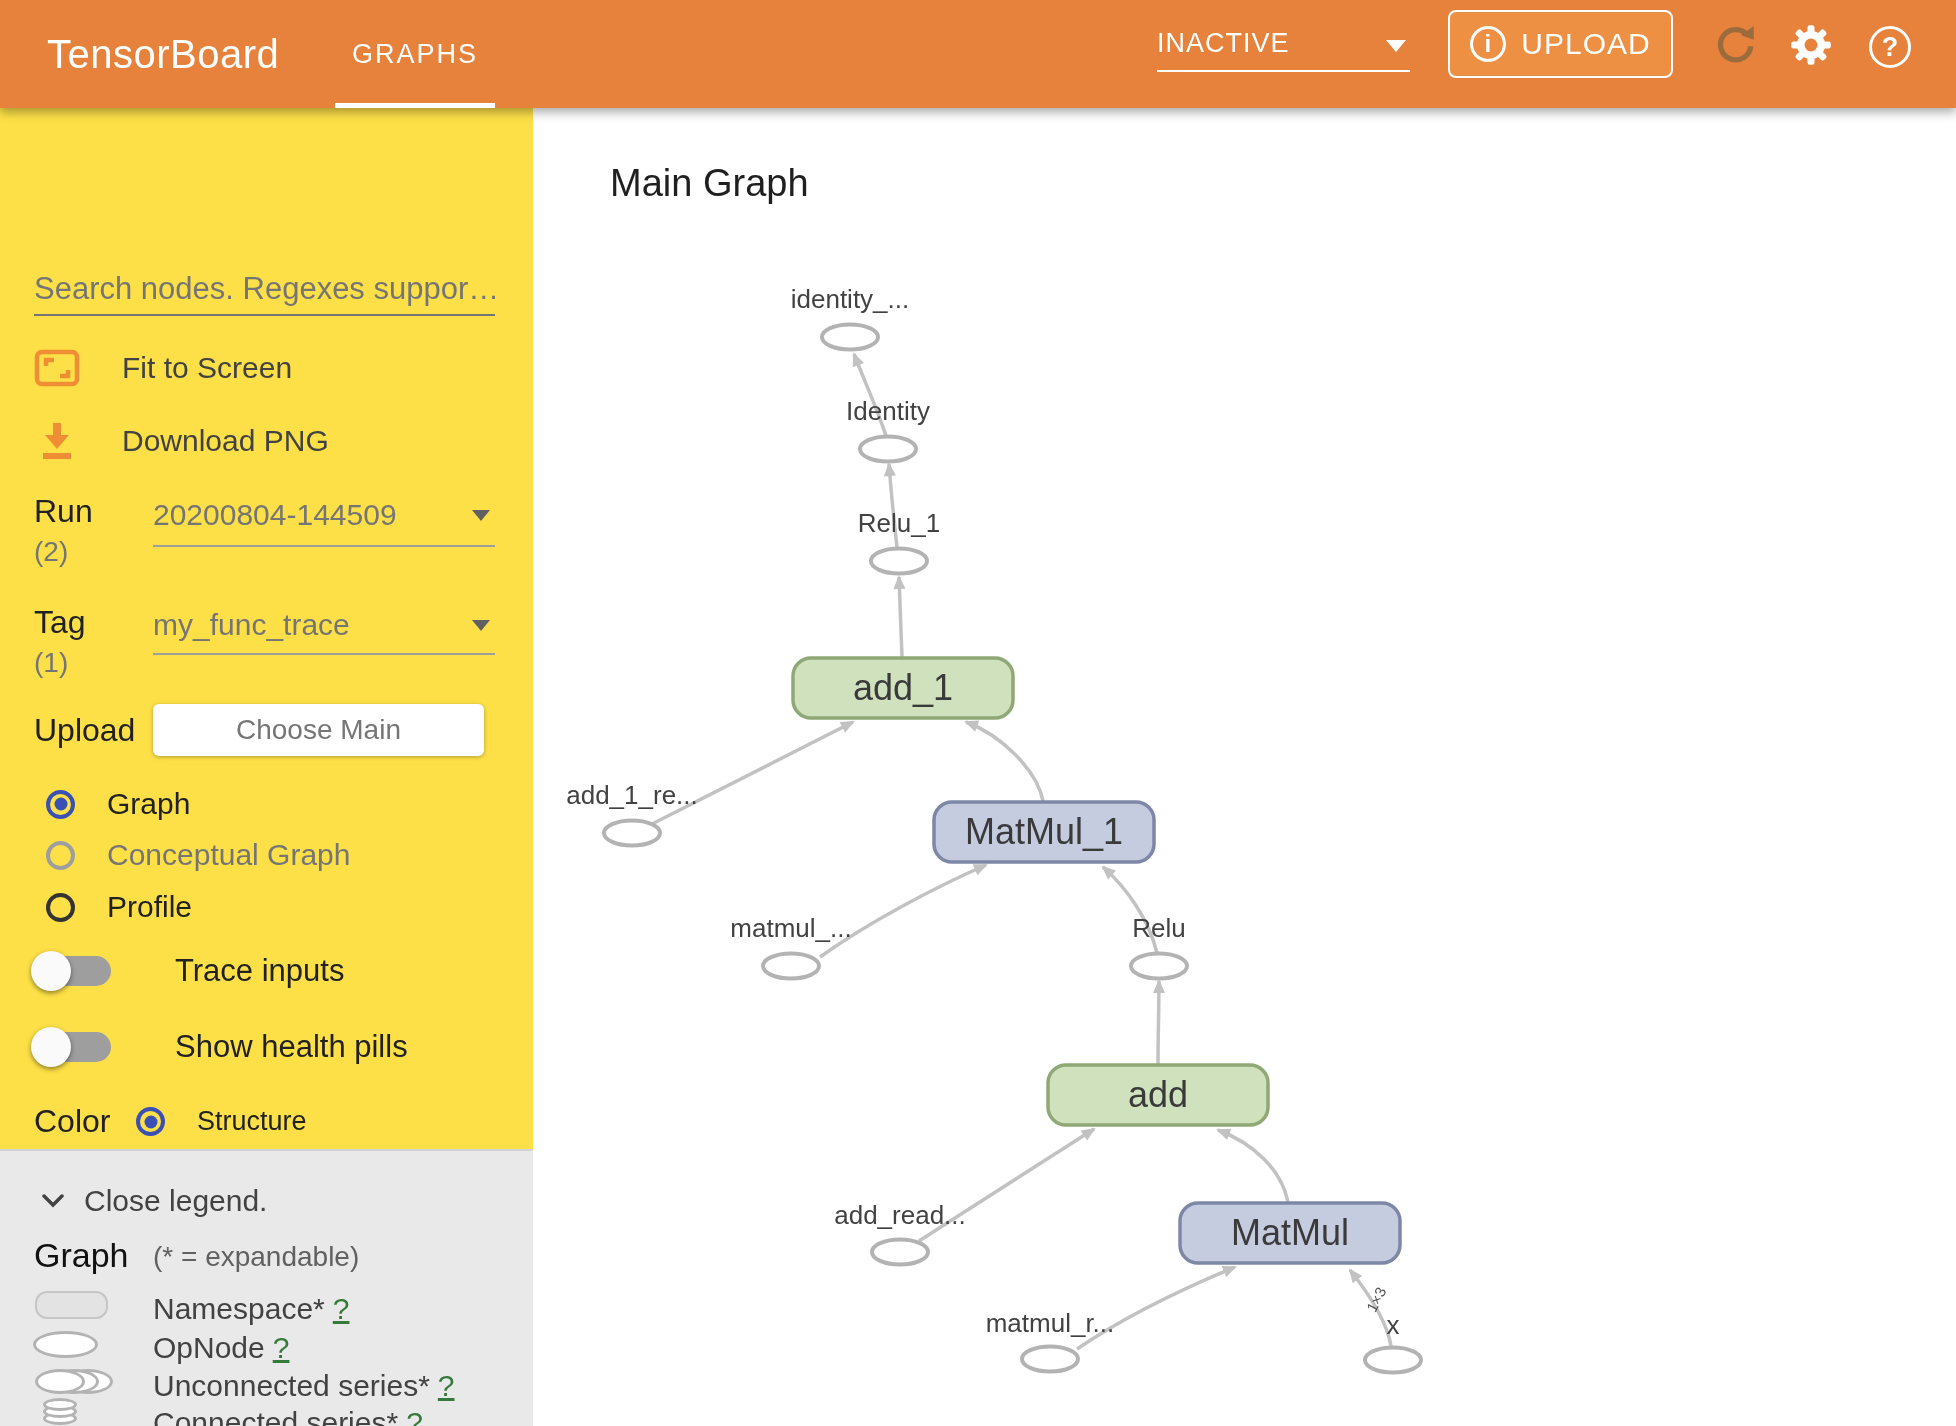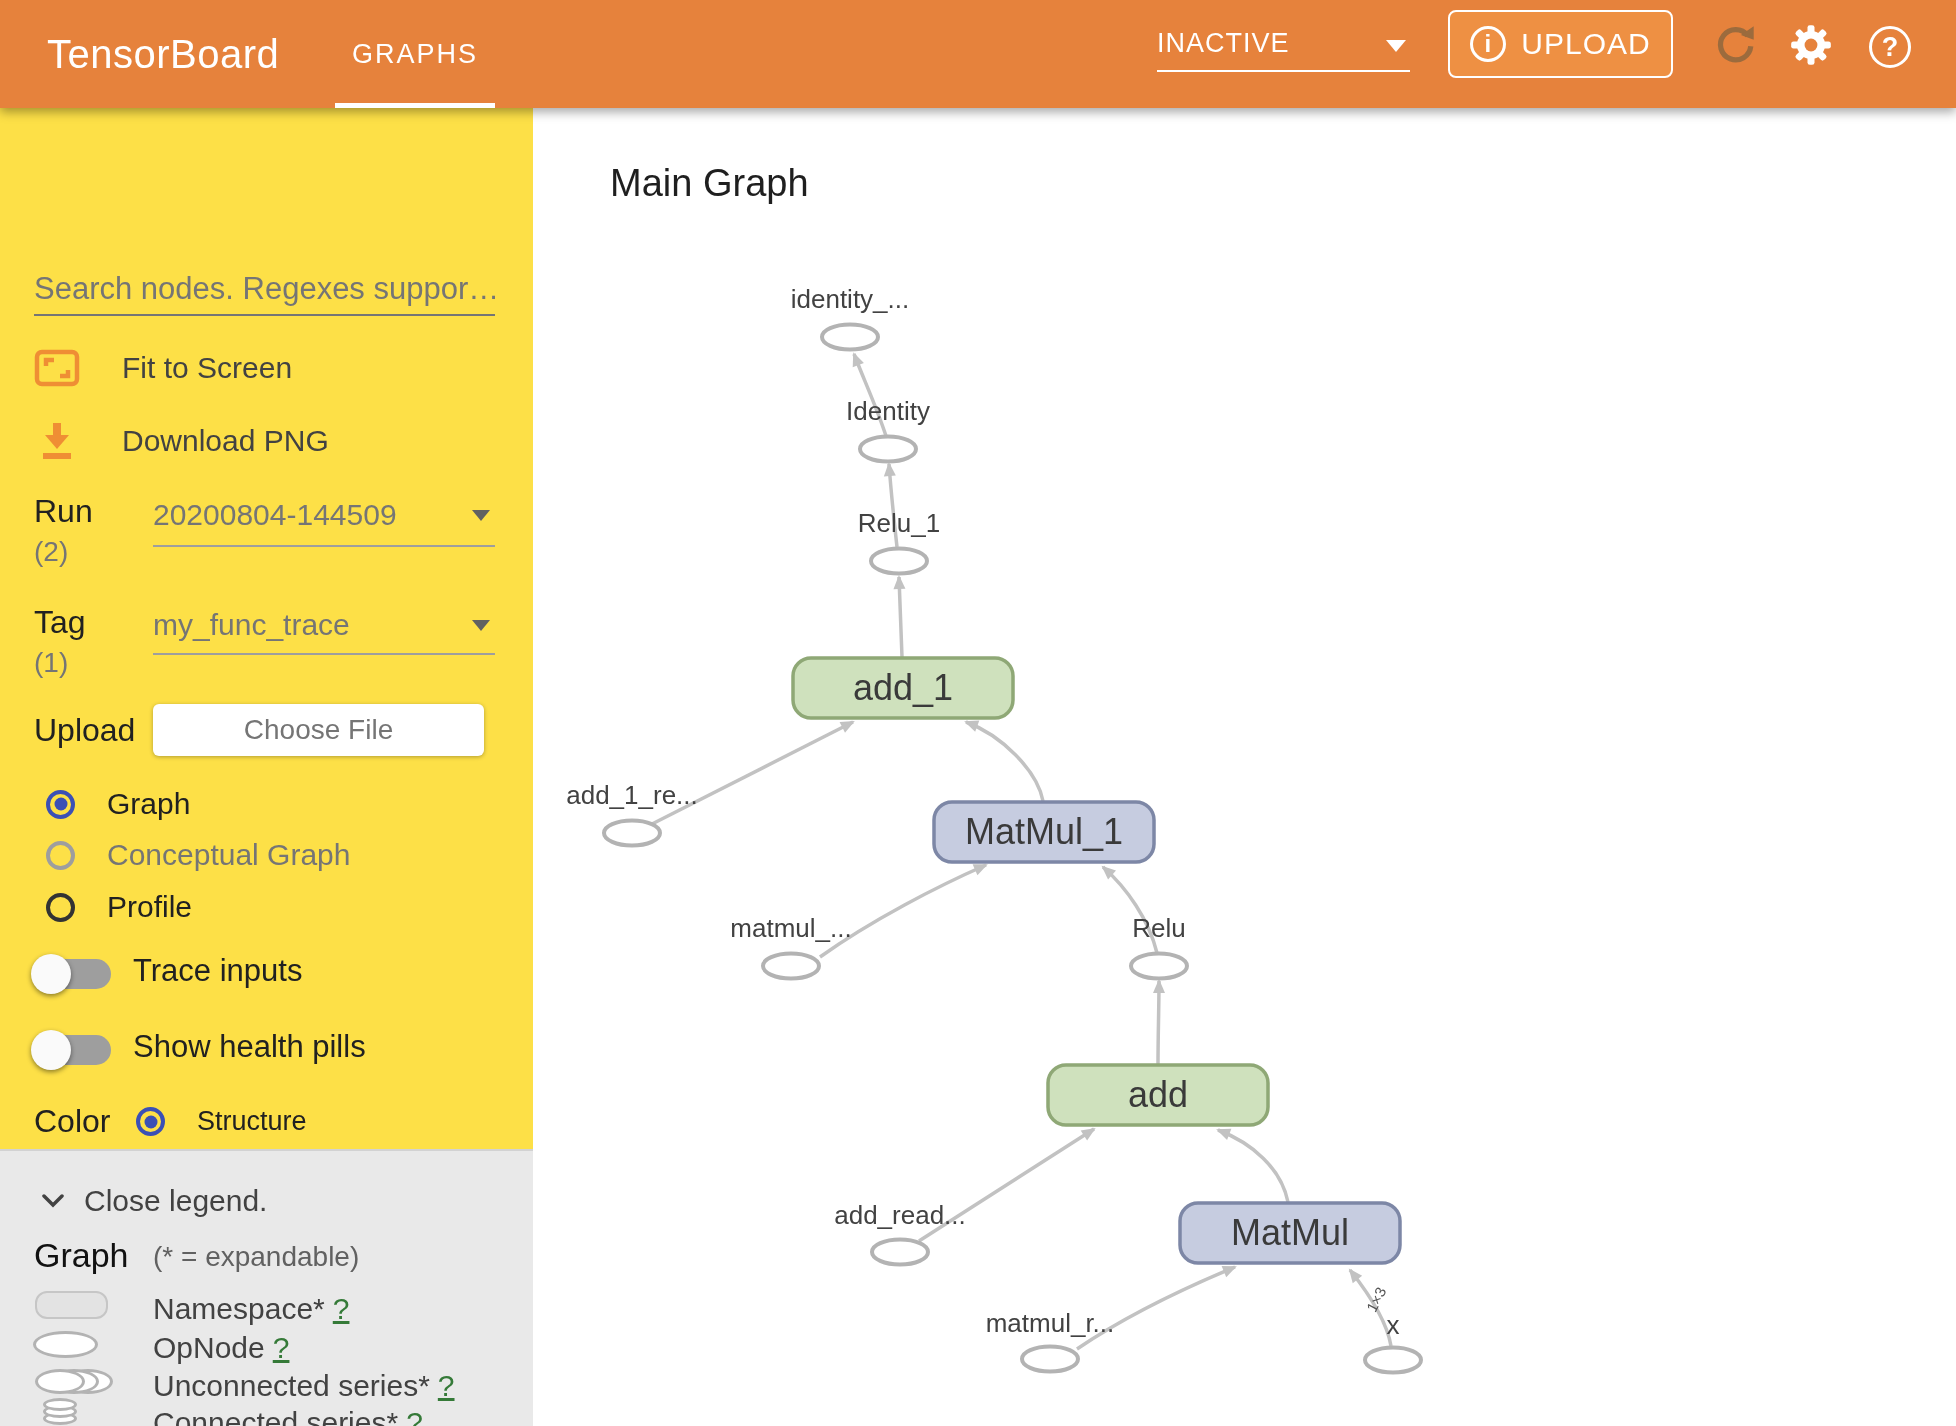--- a/index.html
+++ b/index.html
@@ -53,21 +53,21 @@
         background:#fff; border-radius:6px; box-shadow:0 1px 4px rgba(0,0,0,0.3);
         color:#757575; font-size:28px; display:flex; align-items:center; justify-content:center; cursor:pointer; }
   .radio-row { position:absolute; display:flex; align-items:center; gap:32px; cursor:pointer; }
   .radio { width:29px; height:29px; border-radius:50%; border:4px solid #9e9e9e; position:relative; flex:none; }
   .radio.selected { border-color:#3b50b5; }
   .radio.selected::after { content:""; position:absolute; left:50%; top:50%; transform:translate(-50%,-50%);
         width:13px; height:13px; border-radius:50%; background:#3b50b5; }
   .radio.dark { border-color:#333; }
   .radio-label { font-size:30px; color:#212121; }
   .radio-label.dim { color:#757575; }
-  .toggle-row { position:absolute; left:33px; display:flex; align-items:flex-end; gap:22px; cursor:pointer; }
+  .toggle-row { position:absolute; left:33px; display:flex; align-items:center; gap:64px; cursor:pointer; }
   .toggle { position:relative; width:78px; height:30px; flex:none; }
   .toggle .track { position:absolute; left:0; top:0; width:78px; height:30px; border-radius:15px; background:#9e9e9e; }
   .toggle .knob { position:absolute; left:-2px; top:-5px; width:40px; height:40px; border-radius:50%;
         background:#fafafa; box-shadow:0 2px 5px rgba(0,0,0,0.45); }
   .toggle-label { font-size:31px; color:#212121; }
 
   
   #legend { position:absolute; left:0; top:1045px; width:533px; height:381px;
         background:#e9e9e9; border-top:2px solid #d2d2d2; }
   .legend-close { position:absolute; left:42px; top:33px; display:flex; align-items:center; gap:20px;
@@ -239,21 +239,21 @@
 
     <div class="row" style="top:0">
       <span class="side-label" style="top:500px">Tag</span>
       <span class="side-count" style="top:543px">(1)</span>
       <span class="side-value" style="top:504px">my_func_trace</span>
       <span class="dd-caret" style="top:516px"></span>
       <div class="field-underline" style="top:549px"></div>
     </div>
 
     <span class="side-label" style="top:608px">Upload</span>
-    <div class="choose-file">Choose File</div>
+    <div class="choose-file">Choose Main</div>
 
     <div class="radio-row" style="left:46px; top:683px">
       <span class="radio selected"></span>
       <span class="radio-label">Graph</span>
     </div>
     <div class="radio-row" style="left:46px; top:734px">
       <span class="radio"></span>
       <span class="radio-label dim">Conceptual Graph</span>
     </div>
     <div class="radio-row" style="left:46px; top:786px">

